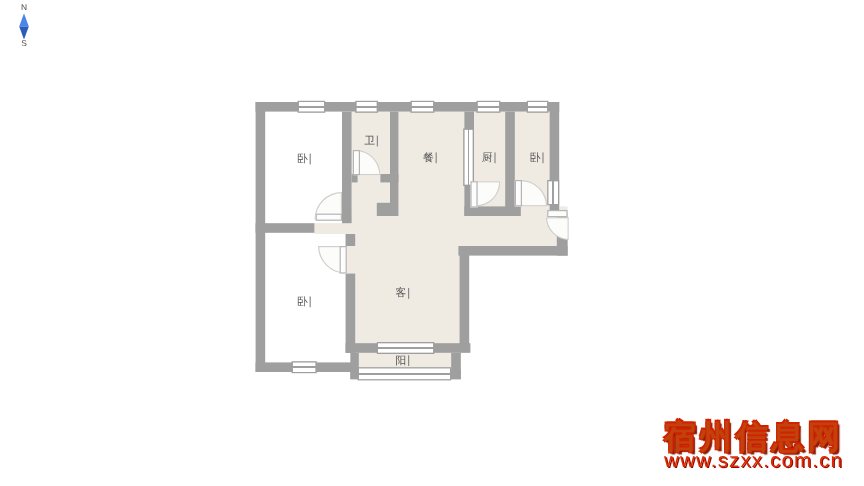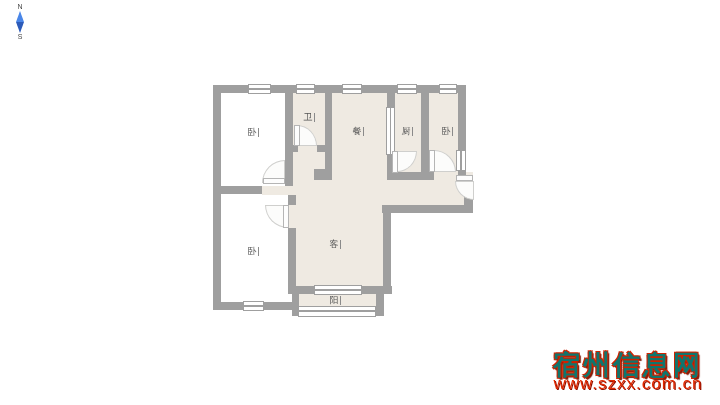--- a/index.html
+++ b/index.html
@@ -30,21 +30,21 @@
   .arc.tr{border-radius:0 100% 0 0;}
   .arc.bl{border-radius:0 0 0 100%;}
   .arc.br{border-radius:0 0 100% 0;}
   .room-label{position:absolute;width:16px;height:10px;display:flex;align-items:center;justify-content:center;
     font-size:9px;line-height:10px;color:#555;}
   .room-label::after{content:"";display:inline-block;width:0;height:9px;border-left:1px solid #8a8a8a;margin-left:1px;}
   
   .watermark{position:absolute;right:6px;bottom:10px;width:172px;height:44px;}
   .wm-name{position:absolute;left:0;top:0;width:172px;text-align:center;
     font-family:"DejaVu Serif","Liberation Serif",serif;font-weight:bold;font-size:27px;line-height:28px;
-    color:#0f766e;letter-spacing:3px;white-space:nowrap;
+    color:#c2410c;letter-spacing:3px;white-space:nowrap;
     text-shadow:-1px -1px 0 #cf2300,1px -1px 0 #cf2300,-1px 1px 0 #cf2300,1px 1px 0 #a01a00,2px 2px 1px #7e1400;}
   .wm-url{position:absolute;left:0;top:24px;width:172px;text-align:center;
     font-weight:normal;font-size:17px;line-height:18px;color:#e02800;letter-spacing:1px;
     text-shadow:1px 1px 0 #8f1000;white-space:nowrap;}
 </style>
 </head>
 <body>
 
 <div class="compass">
   <span class="dir">N</span>

